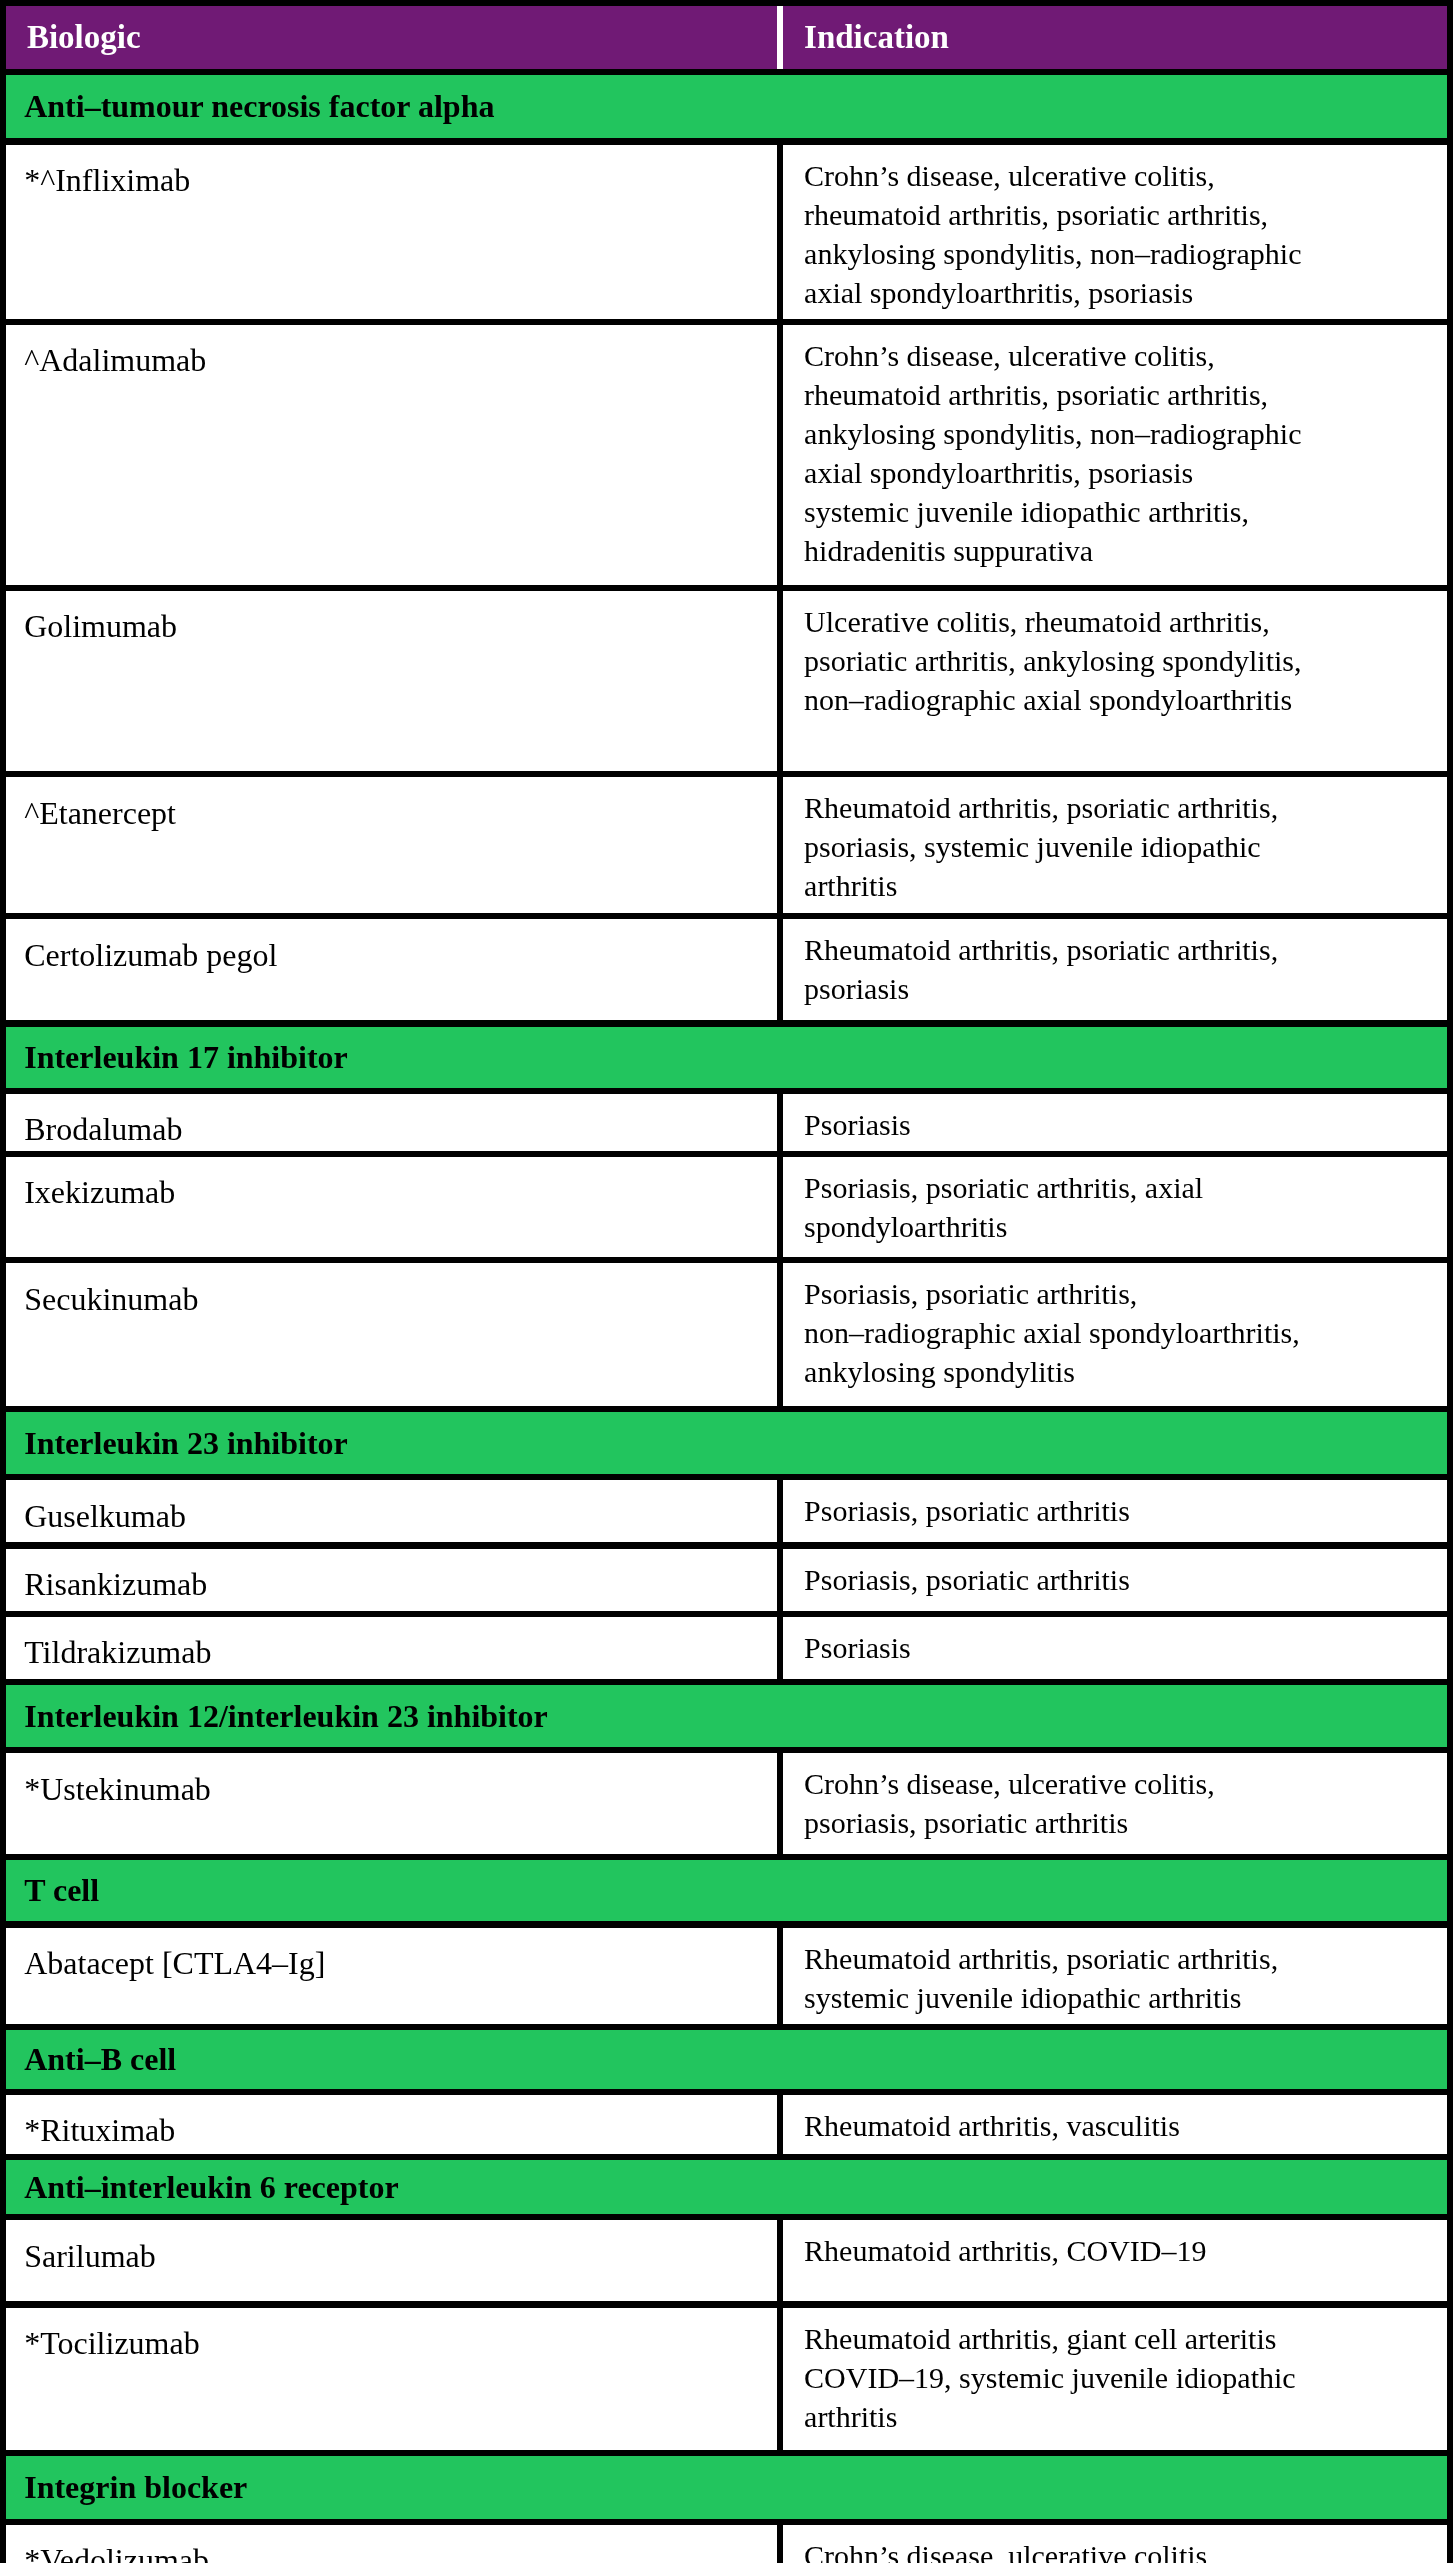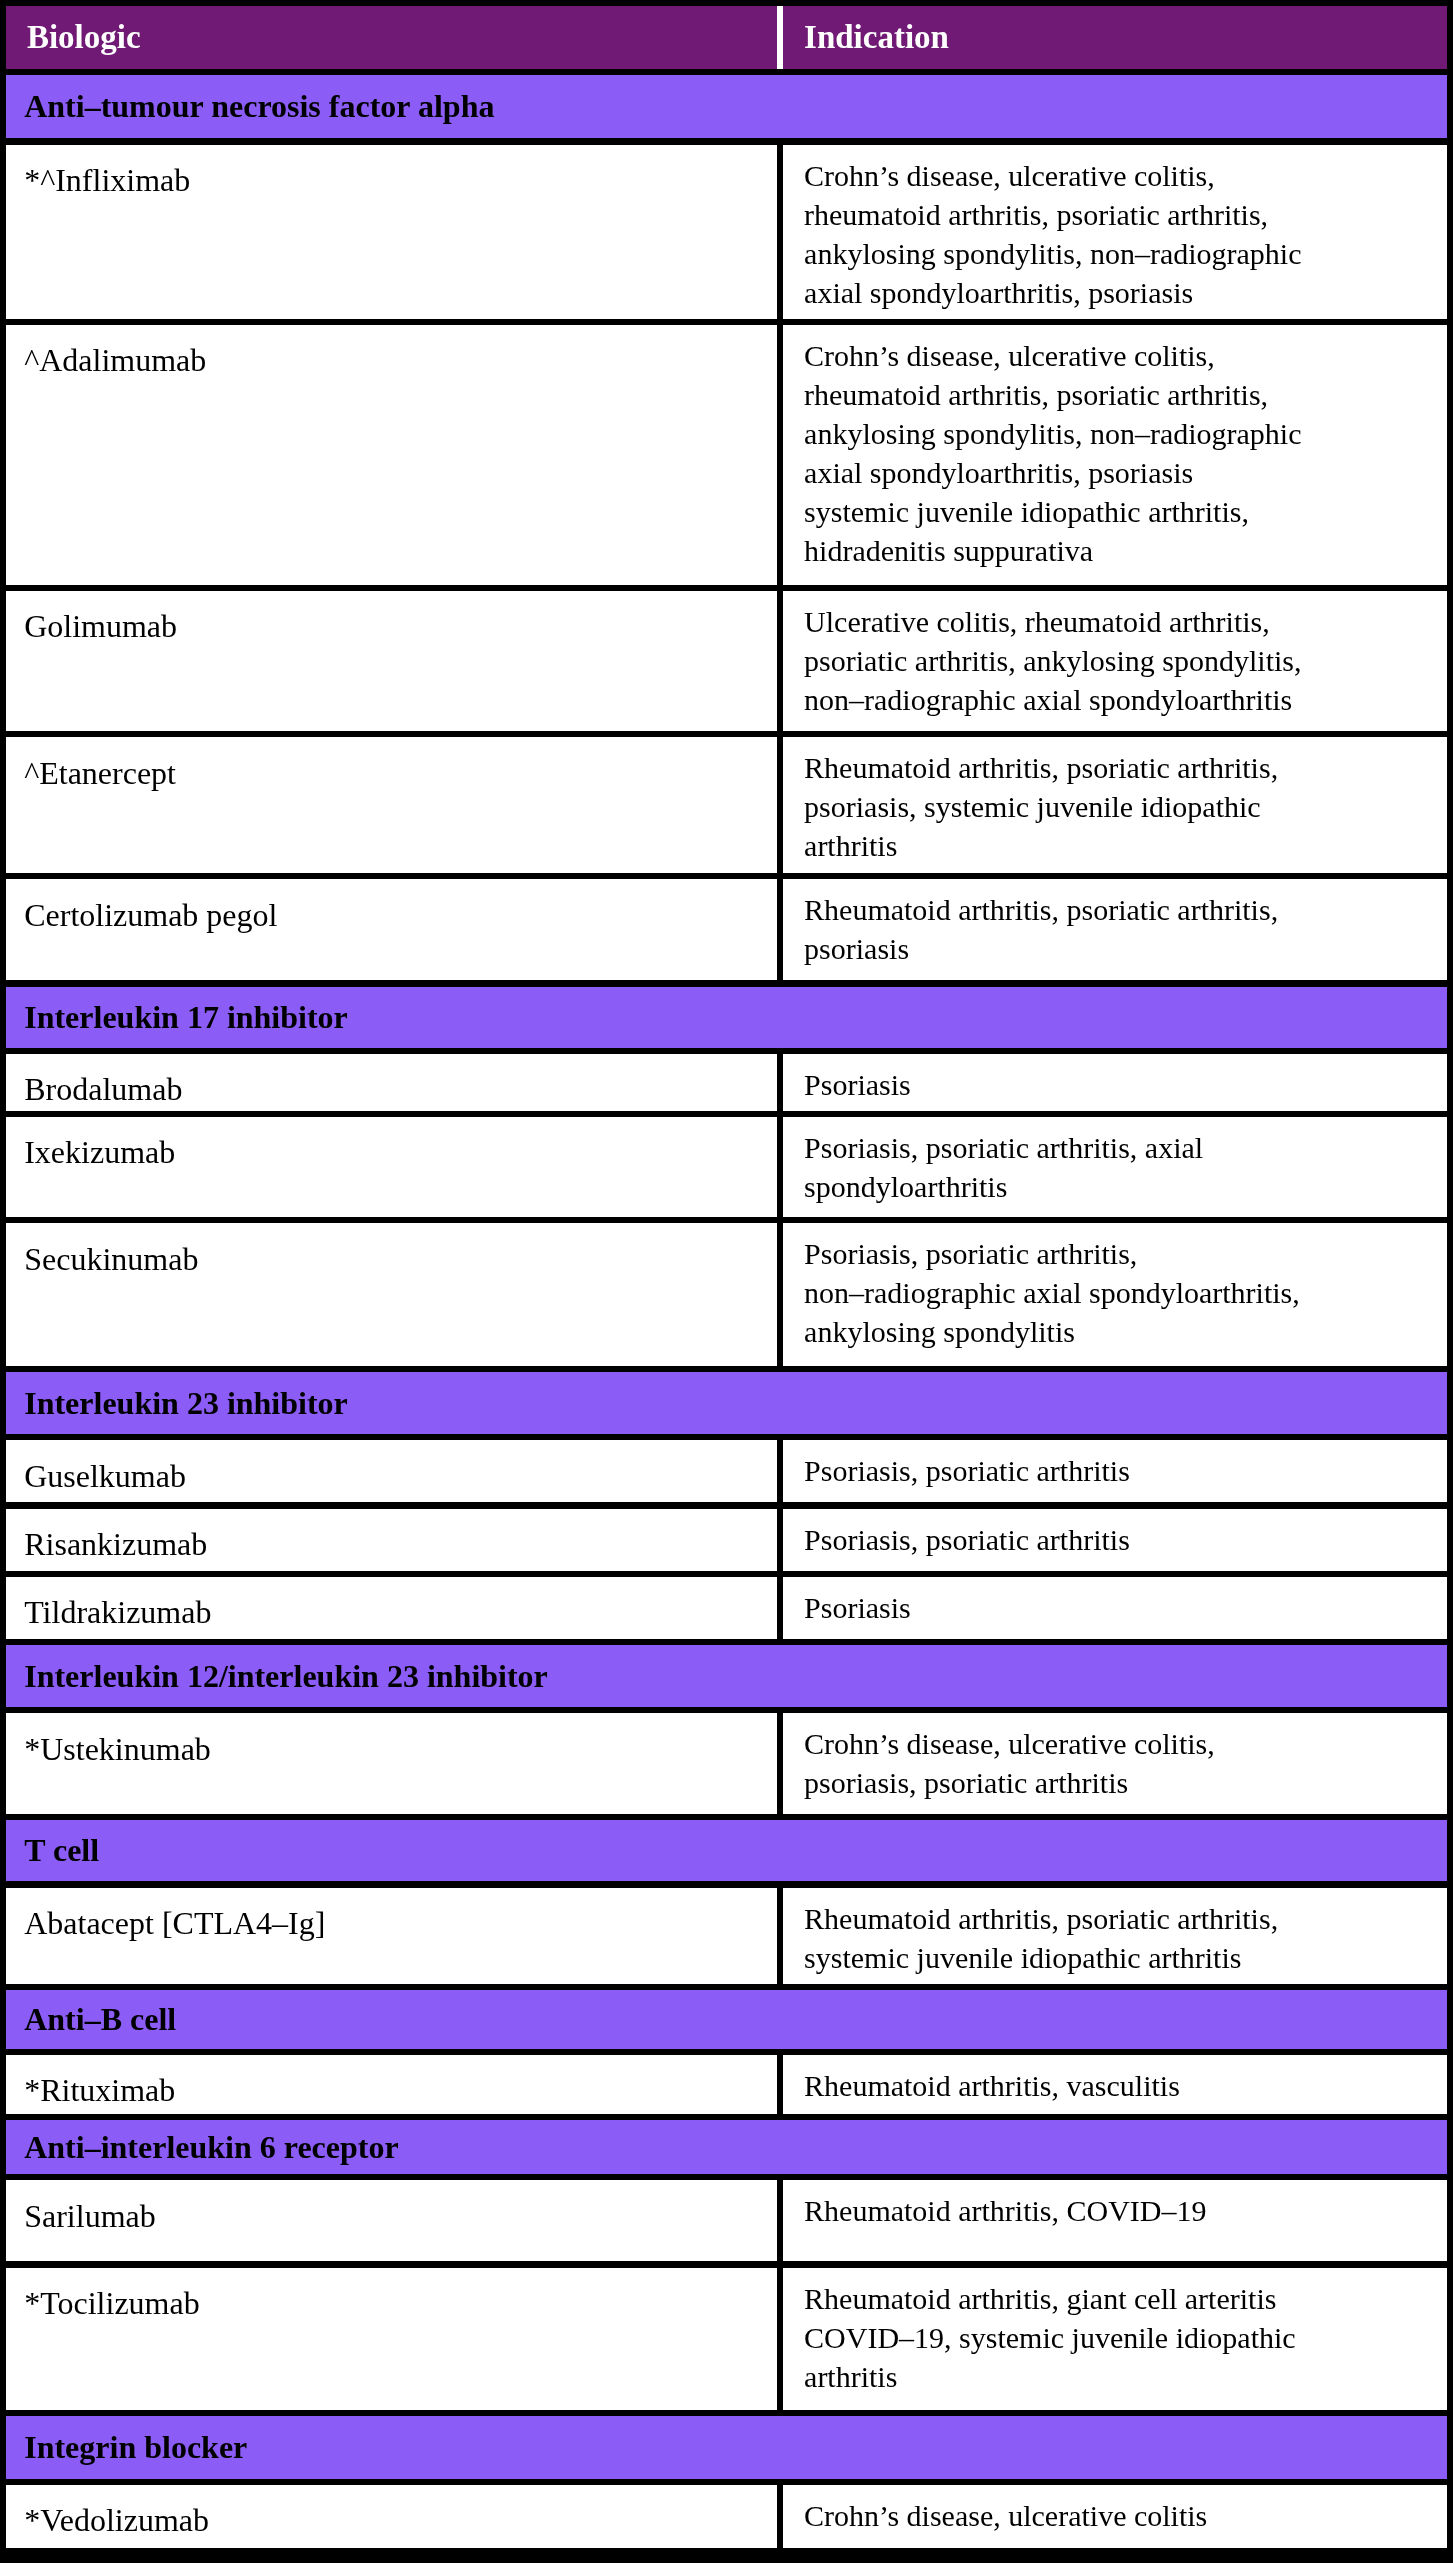--- a/index.html
+++ b/index.html
@@ -31,21 +31,21 @@
     color: #ffffff;
     font-weight: bold;
     font-size: 33px;
     display: flex;
     align-items: center;
     padding-left: 20.7px;
   }
 
   .sec-cell {
     width: 100%;
-    background: #8b5cf6;
+    background: #22c55e;
     font-weight: bold;
     font-size: 32px;
     display: flex;
     align-items: center;
     padding-left: 18px;
   }
 
   .name-cell {
     background: #ffffff;
     font-weight: normal;
@@ -87,21 +87,21 @@
   <div class="row" style="height:260px">
     <div class="cell col-1 name-cell">^Adalimumab</div>
     <div class="cell col-2 ind-cell">Crohn’s disease, ulcerative colitis,
 rheumatoid arthritis, psoriatic arthritis,
 ankylosing spondylitis, non–radiographic
 axial spondyloarthritis, psoriasis
 systemic juvenile idiopathic arthritis,
 hidradenitis suppurativa</div>
   </div>
 
-  <div class="row" style="height:140px">
+  <div class="row" style="height:180px">
     <div class="cell col-1 name-cell">Golimumab</div>
     <div class="cell col-2 ind-cell">Ulcerative colitis, rheumatoid arthritis,
 psoriatic arthritis, ankylosing spondylitis,
 non–radiographic axial spondyloarthritis</div>
   </div>
 
   <div class="row" style="height:136px">
     <div class="cell col-1 name-cell">^Etanercept</div>
     <div class="cell col-2 ind-cell">Rheumatoid arthritis, psoriatic arthritis,
 psoriasis, systemic juvenile idiopathic

